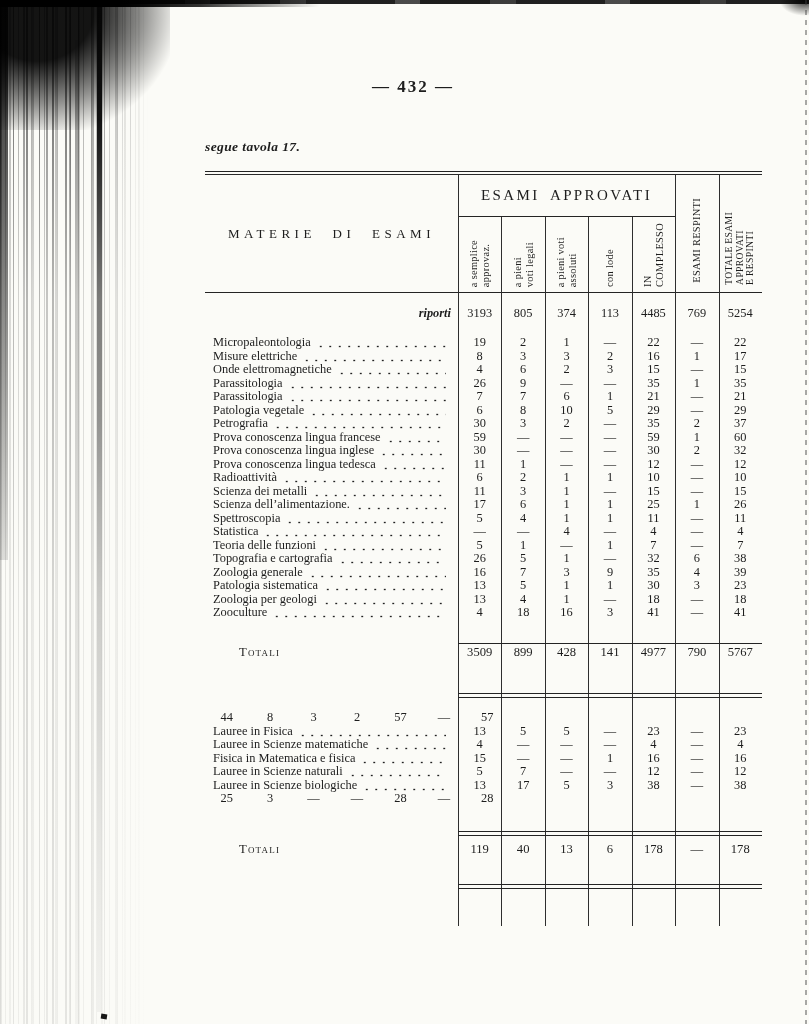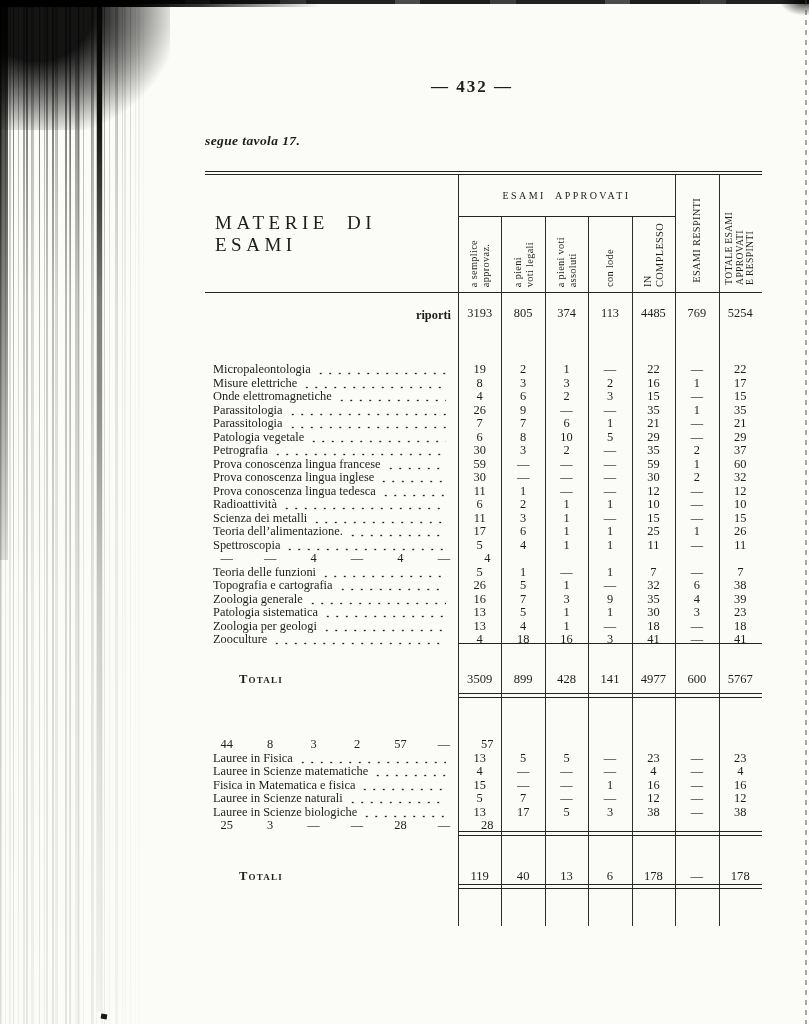--- a/index.html
+++ b/index.html
@@ -31,71 +31,71 @@
     background:linear-gradient(180deg,#111 0 500px,#444 750px,#888 980px); }
   .corner-blotch { position:absolute; left:0; top:0; width:170px; height:130px;
     background:radial-gradient(ellipse at 22% 8%,rgba(0,0,0,.92) 0 30%,rgba(0,0,0,.42) 56%,rgba(0,0,0,0) 76%); }
   .left-strip { position:absolute; left:0; top:0; width:8px; height:560px;
     background:linear-gradient(180deg,rgba(0,0,0,.85),rgba(0,0,0,.12)); }
   .right-edge { position:absolute; left:805px; top:0; width:2px; height:1024px; opacity:.55;
     background:repeating-linear-gradient(180deg,rgba(60,60,60,.8) 0 5px,rgba(0,0,0,0) 5px 10px); }
   .bottom-speck { position:absolute; left:101px; top:1014px; width:6px; height:5px; background:#161616; transform:rotate(8deg); }
 
   
-  .page-number { position:absolute; left:372px; top:77px; width:200px; text-align:center;
+  .page-number { position:absolute; left:372px; top:77px; width:200px; text-align:left;
     font-size:17px; font-weight:600; letter-spacing:2px; }
-  .caption { position:absolute; left:205px; top:133px; font-size:13.5px; font-weight:bold; font-style:italic; letter-spacing:.4px; }
+  .caption { position:absolute; left:205px; top:139px; font-size:13.5px; font-weight:bold; font-style:italic; letter-spacing:.4px; }
 
   
   .table { position:absolute; left:205px; top:171px; width:557px; height:755px; }
   .rule-double-top { position:absolute; left:0; right:0; top:0; height:4px;
     border-top:1.7px solid #222; border-bottom:1px solid #2a2a2a; }
   .header-bottom { position:absolute; left:0; right:0; top:121px; height:1.4px; background:#242424; }
   .group-underline { position:absolute; left:253px; width:217px; top:45px; height:1.1px; background:#242424; }
   .vl { position:absolute; width:1.2px; background:#2e2e2e; top:4px; bottom:0; }
   .vl.v1 { left:253px; } .vl.v6 { left:470.15px; } .vl.v7 { left:513.58px; }
   .vl-sub { position:absolute; width:1px; background:#2e2e2e; top:46px; bottom:0; }
   .vl-sub.s2 { left:296.43px; } .vl-sub.s3 { left:339.86px; }
   .vl-sub.s4 { left:383.29px; } .vl-sub.s5 { left:426.72px; }
   .seg { position:absolute; left:253px; width:304px; }
   .seg.single { top:472px; height:1.1px; background:#242424; }
   .seg.double { height:4.6px; border-top:1.3px solid #242424; border-bottom:1.2px solid #242424; }
   .seg.d1 { top:522px; } .seg.d2 { top:660px; } .seg.d3 { top:713px; }
 
-  .materie { position:absolute; left:10px; top:4px; width:253px; height:117px;
+  .materie { position:absolute; left:0; top:4px; width:253px; height:117px;
     display:flex; align-items:center; justify-content:center;
-    font-size:19px; letter-spacing:4.5px; word-spacing:9px; }
+    font-size:13px; letter-spacing:4.5px; word-spacing:9px; }
   .group-label { position:absolute; left:253px; top:4px; width:217px; height:41px;
     display:flex; align-items:center; justify-content:center;
-    font-size:10px; letter-spacing:2.4px; word-spacing:5px; }
+    font-size:15px; letter-spacing:2.4px; word-spacing:5px; }
   .subcols { position:absolute; left:253px; top:46px; width:217.15px; height:75px; display:flex; }
   .subcol { width:43.43px; display:flex; align-items:flex-end; justify-content:center; padding-bottom:5px; }
   .rot { writing-mode:vertical-rl; transform:rotate(180deg); white-space:pre-line;
     font-size:10.4px; line-height:11.6px; letter-spacing:.3px; }
   .respinti-cell { position:absolute; left:470.15px; top:4px; width:43.43px; height:117px;
     display:flex; align-items:flex-end; justify-content:center; padding-bottom:9px; }
   .totale-cell { position:absolute; left:513.58px; top:4px; width:43.42px; height:117px;
     display:flex; align-items:flex-end; justify-content:center; padding-bottom:7px; }
   .totale-cell .rot { font-size:9.7px; line-height:10.6px; }
 
   .tbody { position:absolute; left:0; top:121px; width:557px; }
   .trow { display:flex; height:13.5px; font-size:12.4px; line-height:13.5px; }
   .c-name { width:253px; display:flex; padding-left:8px; padding-right:12px; overflow:hidden; }
   .nm { white-space:nowrap; }
   .leader { flex:1; margin-left:5px;
     background-image:radial-gradient(circle,#222 .9px,rgba(0,0,0,0) 1.15px);
     background-size:9.5px 3px; background-repeat:repeat-x; background-position:0 9px; }
   .c-num { width:43.43px; text-align:center; }
 
   .trow.riporti { height:24px; margin-top:9px; padding-top:6px; }
-  .trow.riporti .c-name { justify-content:flex-end; font-weight:bold; padding-right:7px;align-items:center; }
-  .rows-main { margin-top:38px; }
+  .trow.riporti .c-name { justify-content:flex-end; font-style:italic; font-weight:bold; padding-right:7px; }
+  .rows-main { margin-top:11px; }
   .trow.totali { height:28px; align-items:center; font-size:12.6px; }
   .trow.totali .c-name { padding-left:34px; align-items:center; }
-  .trow.totali .nm { font-variant-caps:small-caps; letter-spacing:1.2px;font-weight:bold; }
+  .trow.totali .nm { font-variant-caps:small-caps; letter-spacing:1.2px; }
   .trow.totali .leader { align-self:stretch; background-position:0 16px; }
   #row-totali1 { margin-top:19.5px; }
   #rows-lauree { margin-top:44px; }
   #row-totali2 { margin-top:29.5px; height:30px; }
 </style>
 </head>
 <body>
 
 <div class="binding"></div>
 <div class="corner-blotch"></div>
@@ -326,21 +326,21 @@
     <div class="c-num">11</div>
     <div class="c-num">3</div>
     <div class="c-num">1</div>
     <div class="c-num">—</div>
     <div class="c-num">15</div>
     <div class="c-num">—</div>
     <div class="c-num">15</div>
   </div>
         <div class="trow">
     <div class="c-name">
-      <span class="nm">Teoria dell’alimentazione.</span>
+      <span class="nm">Scienza dell’alimentazione.</span>
       <span class="leader"></span>
     </div>
     <div class="c-num">17</div>
     <div class="c-num">6</div>
     <div class="c-num">1</div>
     <div class="c-num">1</div>
     <div class="c-num">25</div>
     <div class="c-num">1</div>
     <div class="c-num">26</div>
   </div>
@@ -351,20 +351,24 @@
     </div>
     <div class="c-num">5</div>
     <div class="c-num">4</div>
     <div class="c-num">1</div>
     <div class="c-num">1</div>
     <div class="c-num">11</div>
     <div class="c-num">—</div>
     <div class="c-num">11</div>
   </div>
         <div class="trow">
+    <div class="c-name">
+      <span class="nm">Statistica</span>
+      <span class="leader"></span>
+    </div>
     <div class="c-num">—</div>
     <div class="c-num">—</div>
     <div class="c-num">4</div>
     <div class="c-num">—</div>
     <div class="c-num">4</div>
     <div class="c-num">—</div>
     <div class="c-num">4</div>
   </div>
         <div class="trow">
     <div class="c-name">
@@ -449,21 +453,21 @@
     <div class="trow totali" id="row-totali1">
       <div class="c-name">
           <span class="nm">Totali</span>
           <span class="leader"></span>
         </div>
       <div class="c-num">3509</div>
       <div class="c-num">899</div>
       <div class="c-num">428</div>
       <div class="c-num">141</div>
       <div class="c-num">4977</div>
-      <div class="c-num">600</div>
+      <div class="c-num">790</div>
       <div class="c-num">5767</div>
     </div>
 
     <div id="rows-lauree">
         <div class="trow">
     <div class="c-num">44</div>
     <div class="c-num">8</div>
     <div class="c-num">3</div>
     <div class="c-num">2</div>
     <div class="c-num">57</div>

